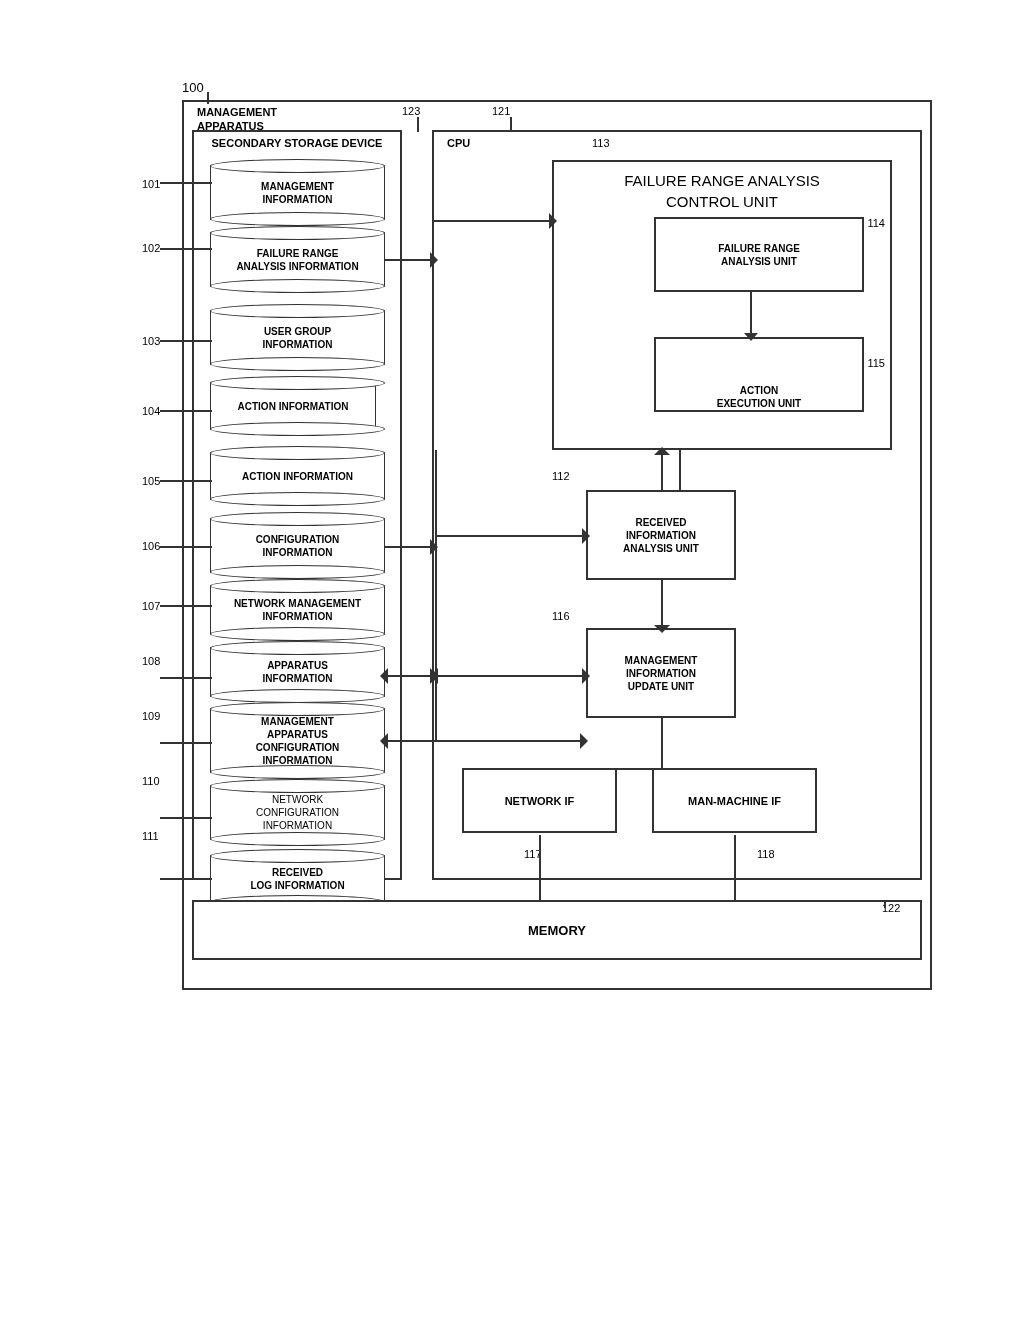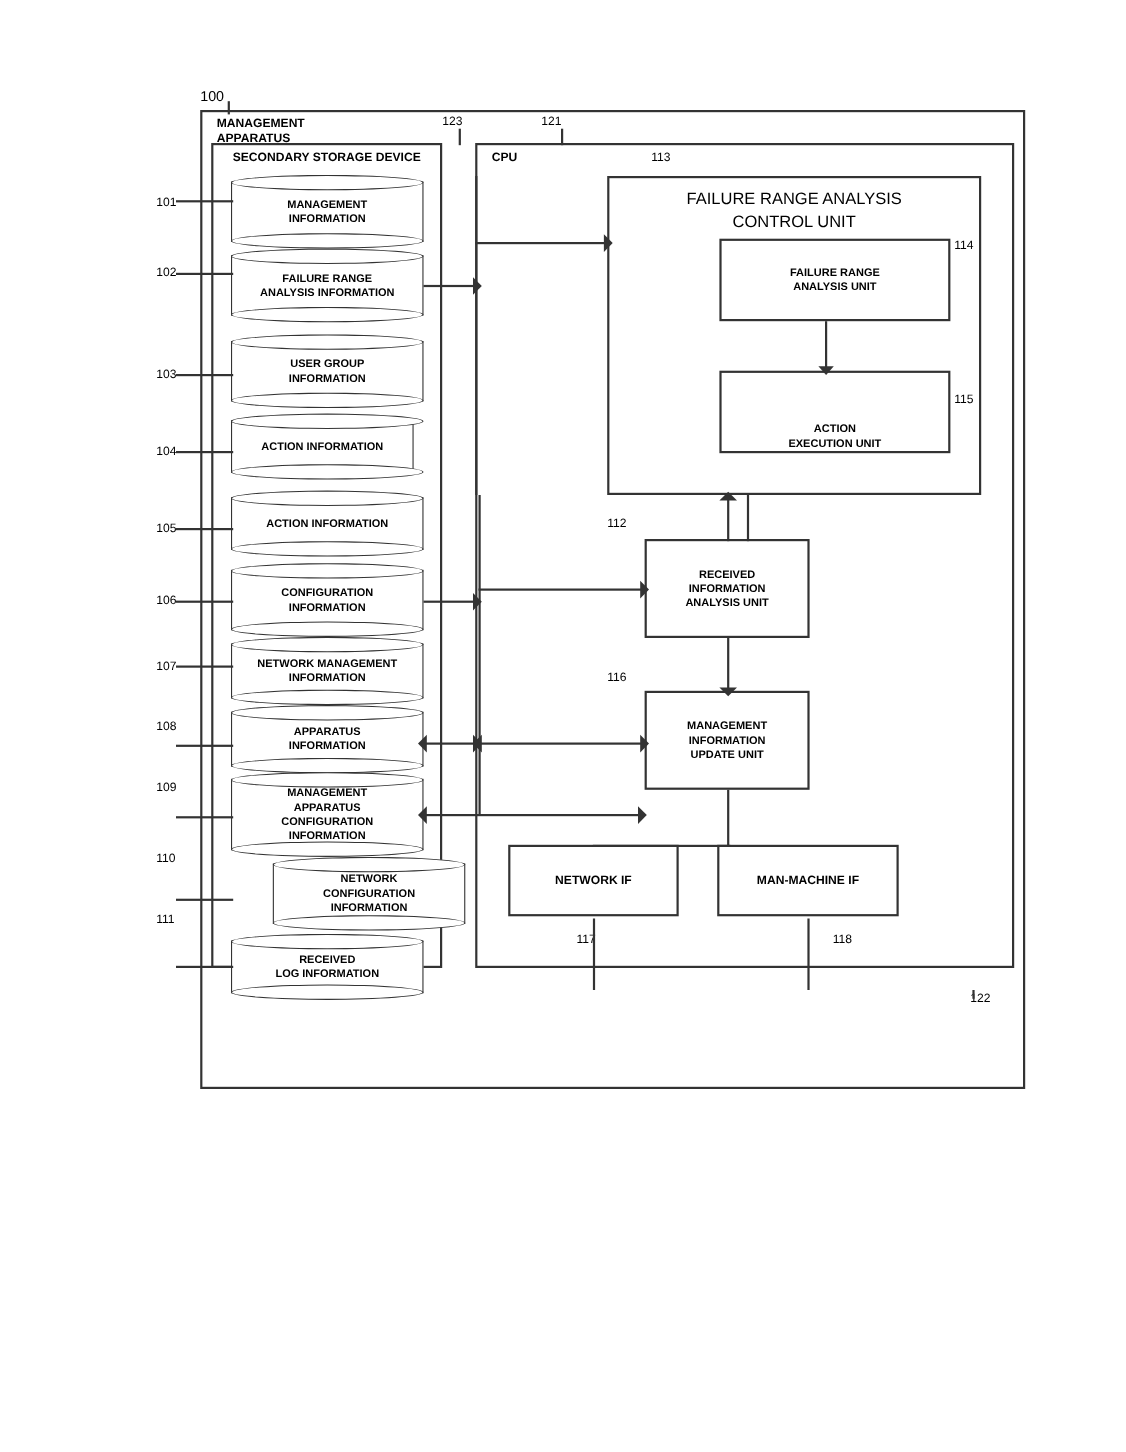--- a/index.html
+++ b/index.html
@@ -204,23 +204,22 @@
     ">
       <div style="position:absolute;top:-7px;left:-1px;width:175px;height:14px;border:1.5px solid #333;border-radius:50%;background:#fff;"></div>
       <span>MANAGEMENT<br>APPARATUS<br>CONFIGURATION<br>INFORMATION</span>
       <div style="position:absolute;bottom:-7px;left:-1px;width:175px;height:14px;border:1.5px solid #333;border-radius:50%;background:#fff;"></div>
     </div>
 
     <div style="
       position:absolute; left:148px; top:765px; width:175px; height:55px;
       border:1.5px solid #333;
       display:flex; align-items:center; justify-content:center;
-      text-align:center; font-size:10px; font-weight:bold; line-height:1.3;
-      background:#fff;
-      margin-left:38px;
+      text-align:center; font-size:10px; font-weight:normal; line-height:1.3;
+      background:#fff;
     ">
       <div style="position:absolute;top:-7px;left:-1px;width:175px;height:14px;border:1.5px solid #333;border-radius:50%;background:#fff;"></div>
       <span>NETWORK<br>CONFIGURATION<br>INFORMATION</span>
       <div style="position:absolute;bottom:-7px;left:-1px;width:175px;height:14px;border:1.5px solid #333;border-radius:50%;background:#fff;"></div>
     </div>
 
     <div style="
       position:absolute; left:148px; top:835px; width:175px; height:48px;
       border:1.5px solid #333;
       display:flex; align-items:center; justify-content:center;
@@ -320,20 +319,29 @@
       text-align:center; font-size:11px; font-weight:bold;
       background:#fff;
     ">
       <span>MAN-MACHINE IF</span>
     </div>
 
     <div style="position:absolute;left:462px;top:828px;font-size:11px;">117</div>
 
     <div style="position:absolute;left:695px;top:828px;font-size:11px;">118</div>
 
+    <div style="
+      position:absolute; left:130px; top:880px; width:730px; height:60px;
+      border:2px solid #333;
+      display:flex; align-items:center; justify-content:center;
+      font-size:13px; font-weight:bold;
+      background:#fff;
+    ">
+      <span>MEMORY</span>
+    </div>
 
     <div style="position:absolute;left:820px;top:882px;font-size:11px;">122</div>
 
     <div style="
       position:absolute; left:323px; top:239px; width:50px; height:2px; background:#333;
     "></div>
     <div style="
       position:absolute; left:368px; top:232px;
       width:0;height:0;border-top:8px solid transparent;border-bottom:8px solid transparent;border-left:8px solid #333;
     "></div>

